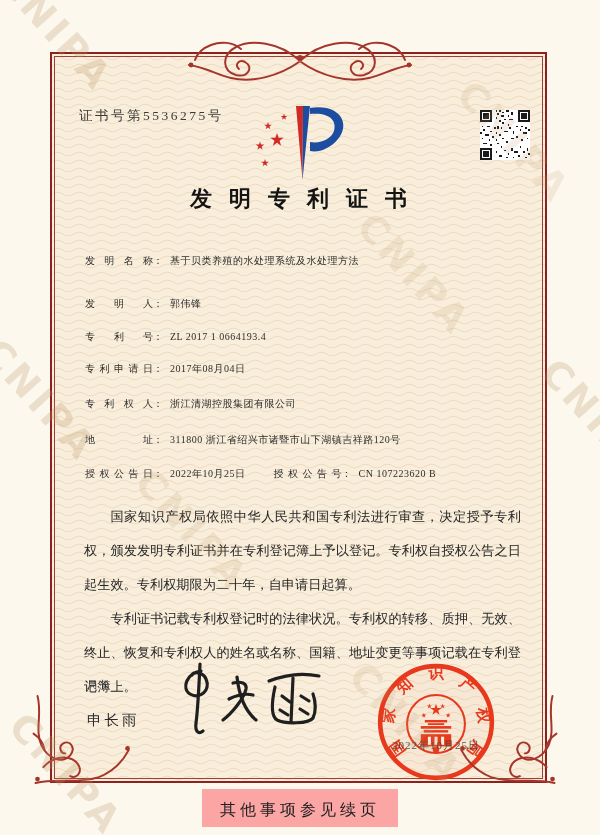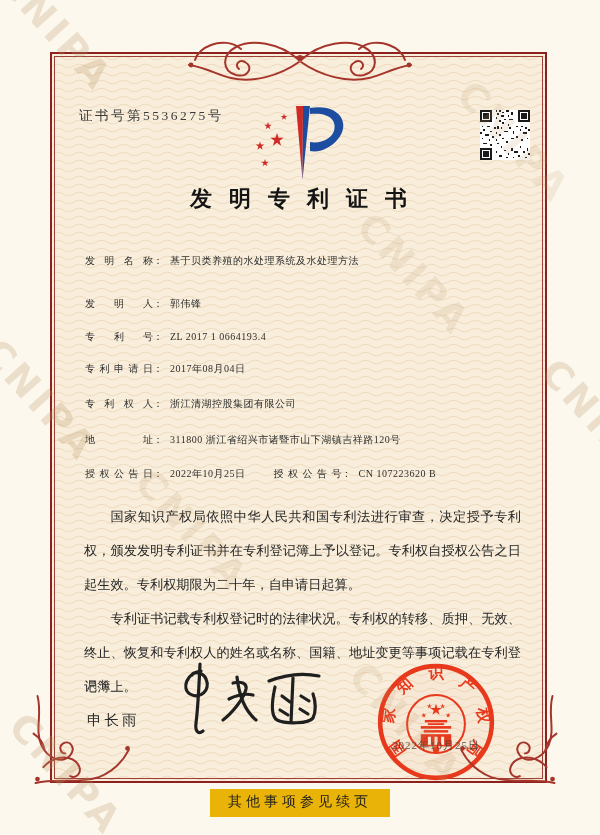--- a/index.html
+++ b/index.html
@@ -74,22 +74,22 @@
     font-size:11px; letter-spacing:1px; color:#473e33; z-index:3; opacity:.9;
   }
 
   
   .page-info{
     position:absolute; left:0; top:705px; width:100%; text-align:center;
     font-size:10.5px; letter-spacing:2px; color:#333;
   }
   .cont-note{
     position:absolute; top:789px; left:50%; transform:translateX(-50%);
-    background:#eab308; padding:4px 18px 6px;
-    font-size:14px; letter-spacing:4px; color:#1f1f1f; z-index:3; white-space:nowrap;
+    background:#fca5a5; padding:11px 18px 6px;
+    font-size:16px; letter-spacing:4px; color:#1f1f1f; z-index:3; white-space:nowrap;
   }
 
   
   .orn{ position:absolute; z-index:5; pointer-events:none; }
   .orn-top{ left:183px; top:34px; width:234px; height:56px; }
   .orn-bl { left:28px;  top:694px; width:112px; height:94px; }
   .orn-br { left:450px; top:694px; width:112px; height:94px; }
 </style>
 </head>
 <body>

